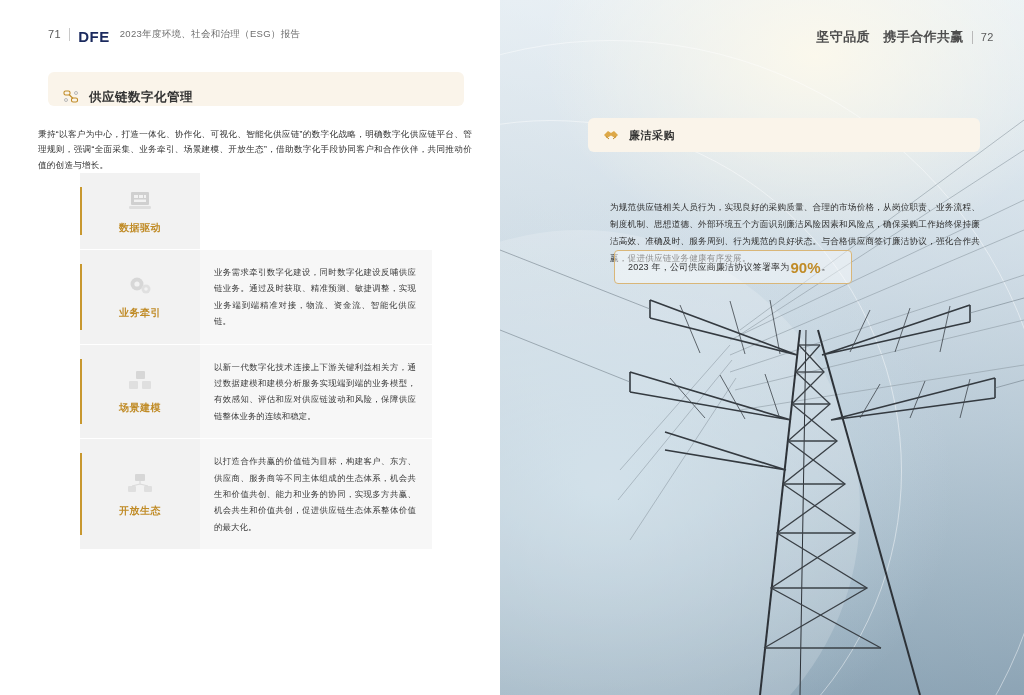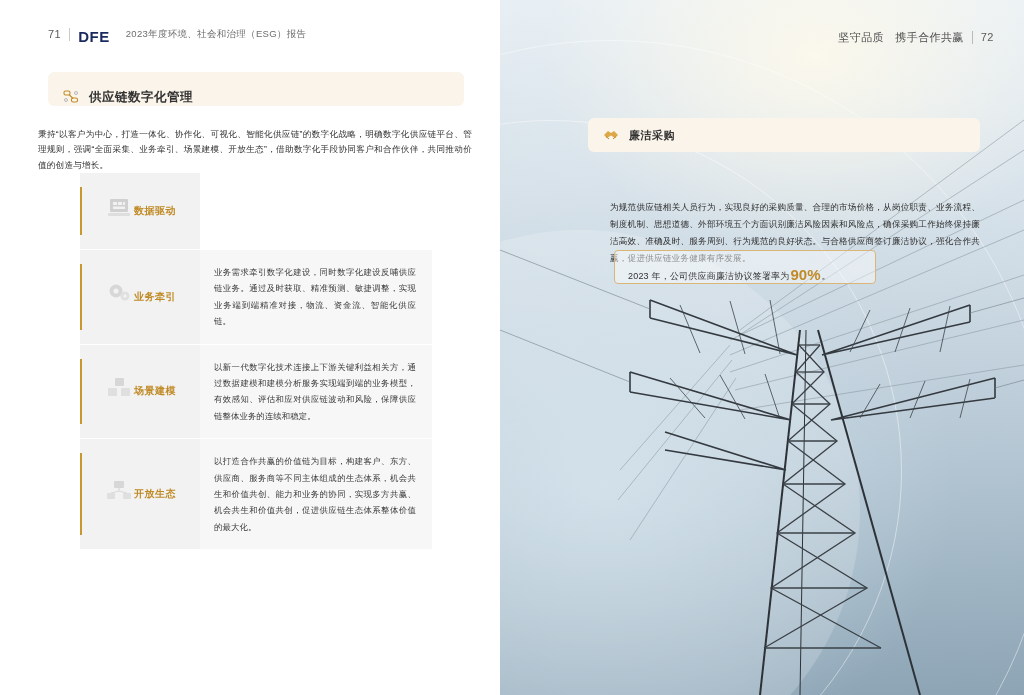--- a/index.html
+++ b/index.html
@@ -51,21 +51,21 @@
   .logo {
     font-size: 15px;
     font-weight: bold;
     color: #1b2a5e;
     letter-spacing: .5px;
     font-family: "Liberation Sans", sans-serif;
   }
   .header-title {
     font-size: 9.5px;
     color: #6d6d6d;
-    margin-left: 16px;
+    margin-left: 10px;
     letter-spacing: .3px;
   }
   .section-bar {
     position: absolute;
     top: 72px;
     left: 48px;
     width: 416px;
     height: 34px;
     background: #faf4ea;
     border-radius: 6px;
@@ -108,21 +108,21 @@
     display: flex;
     align-items: stretch;
     min-height: 76px;
     border-bottom: 1px solid #ffffff;
   }
   .cell-left {
     width: 120px;
     background: #f2f2f2;
     position: relative;
     display: flex;
-    flex-direction: row;
+    flex-direction: column;
     align-items: center;
     justify-content: center;
     box-sizing: border-box;
   }
   .cell-left::before {
     content: "";
     position: absolute;
     left: 0;
     top: 14px;
     bottom: 14px;
@@ -188,24 +188,24 @@
   .right-header {
     position: absolute;
     top: 28px;
     right: 30px;
     display: flex;
     align-items: center;
     height: 18px;
     z-index: 6;
   }
   .right-header-title {
-    font-size: 11px;
+    font-size: 13px;
     color: #4d4d4d;
     letter-spacing: .4px;
-    font-weight: normal;
+    font-weight: bold;
   }
   .right-divider {
     width: 1px;
     height: 13px;
     background: #b9b9b9;
     margin: 0 8px;
   }
   .page-num-right {
     font-size: 11px;
     color: #5a5a5a;
@@ -245,27 +245,27 @@
     line-height: 2.0;
     color: #2f2f2f;
     text-align: justify;
     letter-spacing: .2px;
     z-index: 6;
   }
   .highlight-box {
     position: absolute;
     top: 250px;
     left: 114px;
-    width: 262px;
+    width: 238px;
     height: 34px;
     border: 1px solid #d9b678;
     border-radius: 4px;
     background: rgba(255,255,255,.45);
     display: flex;
-    align-items: flex-end;
+    align-items: center;
     padding-left: 13px;
     box-sizing: border-box;
     z-index: 6;
   }
   .highlight-text {
     font-size: 9px;
     color: #333;
     letter-spacing: .2px;
   }
   .highlight-num {

